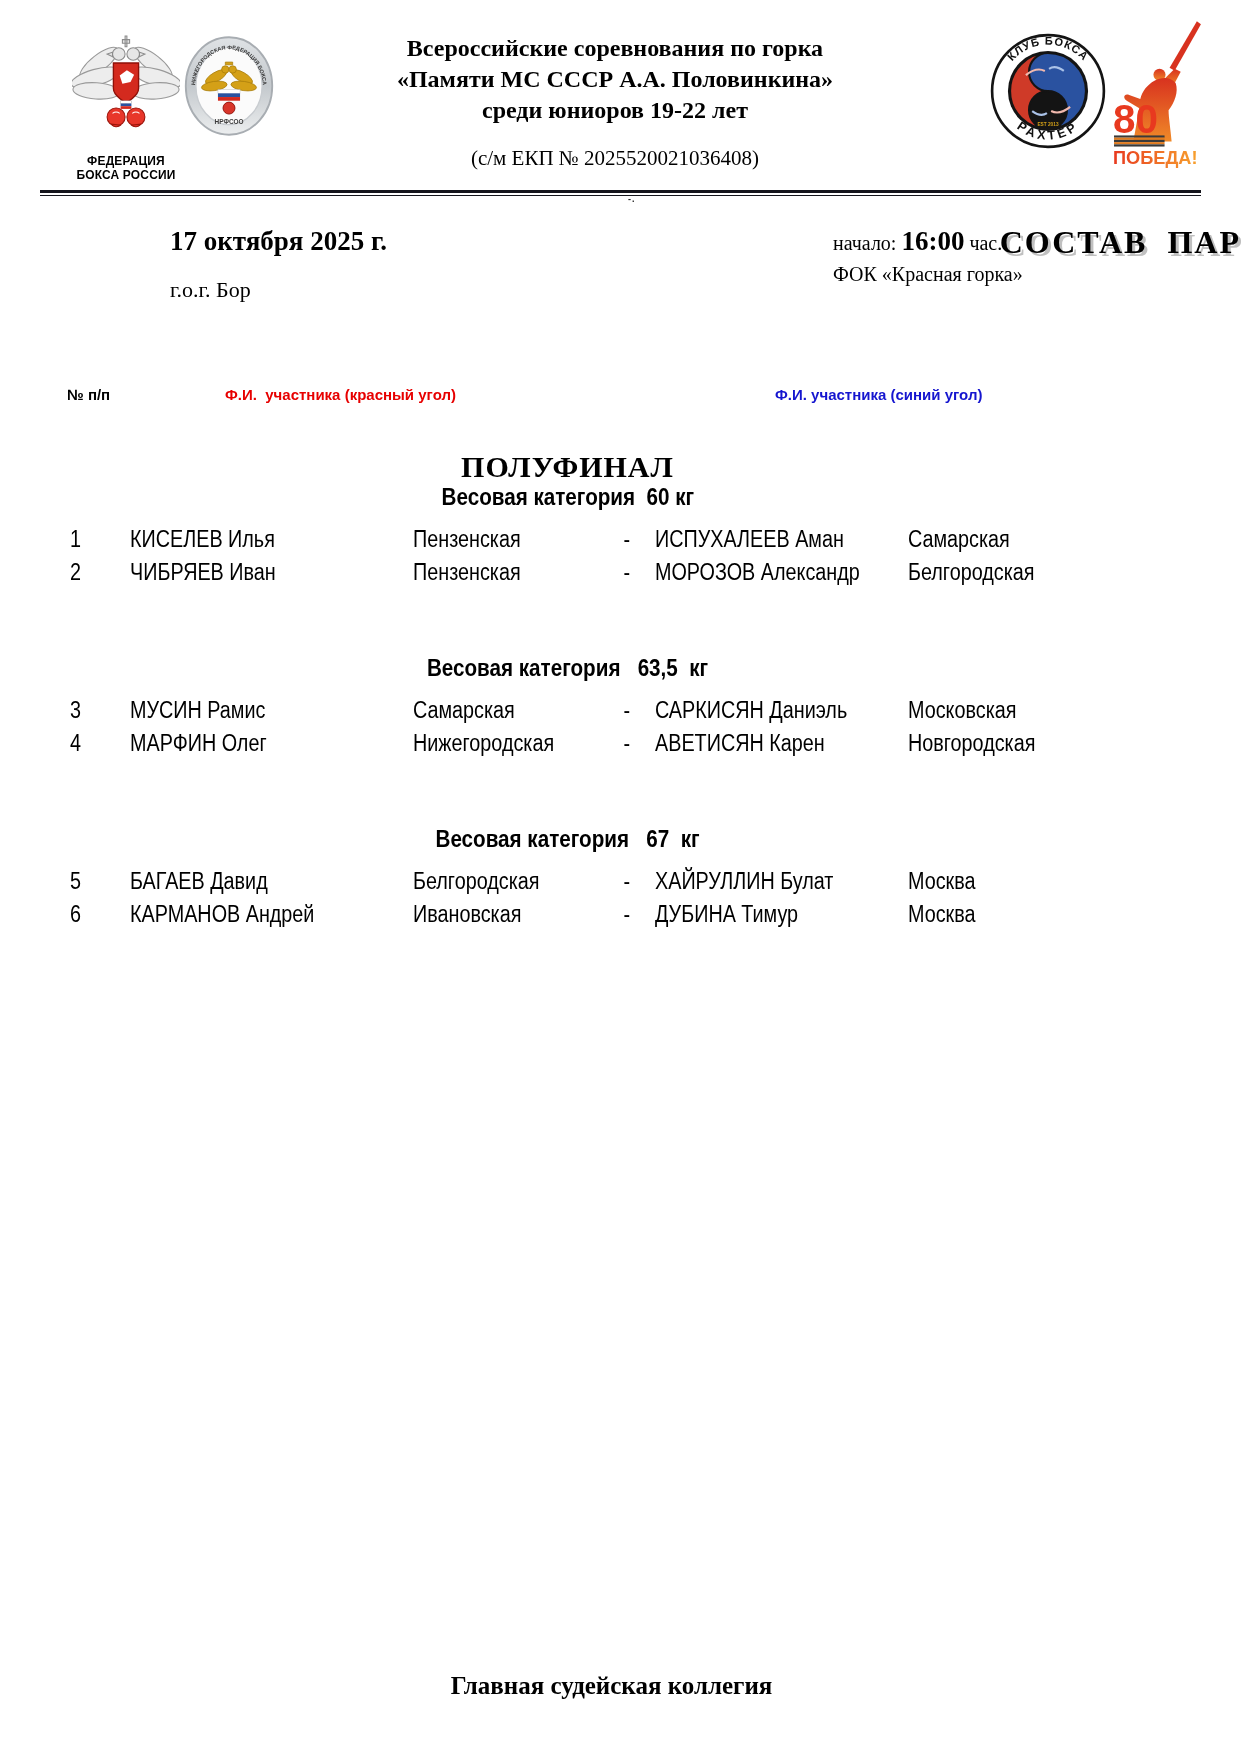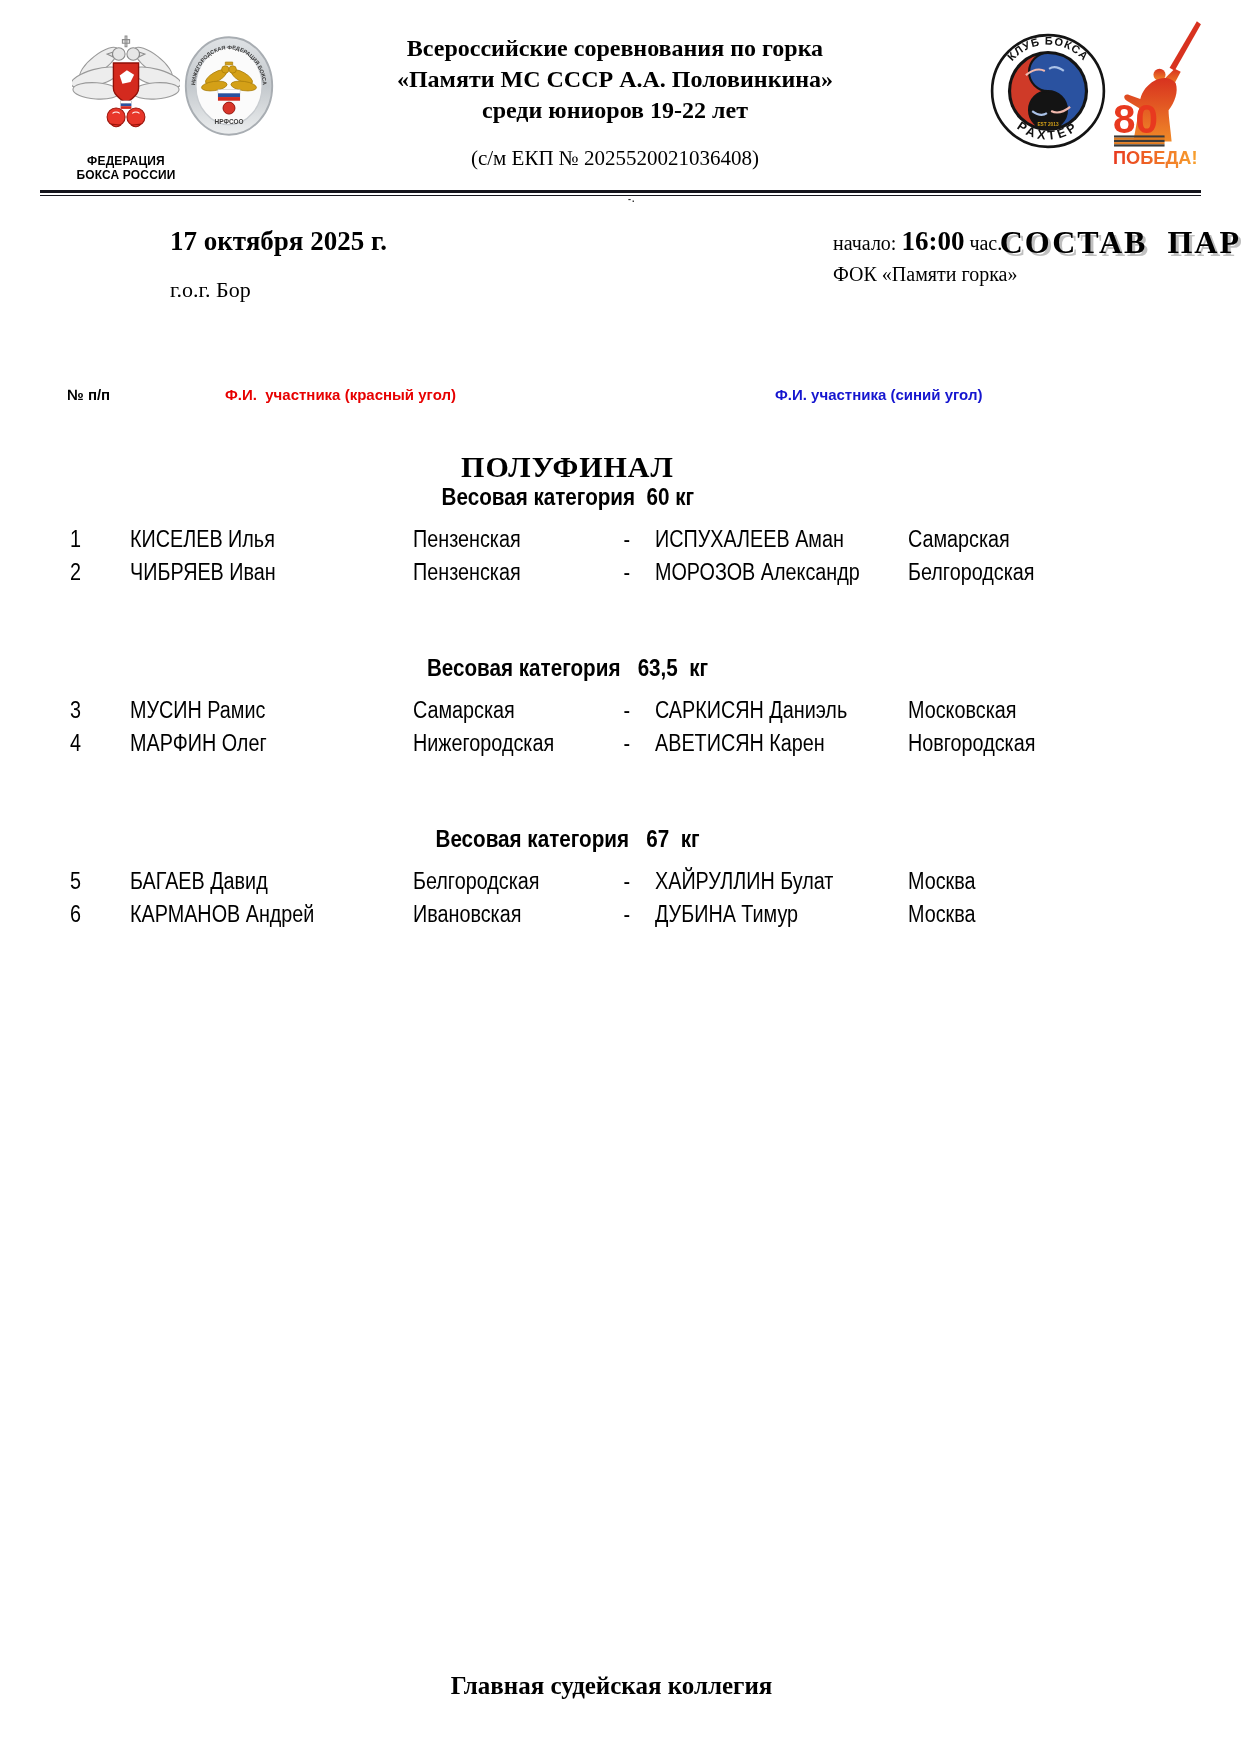--- a/index.html
+++ b/index.html
@@ -214,21 +214,21 @@
   <div class="info">
     <div class="info-left">
       <div class="date">17 октября 2025 г.</div>
       <div class="place">г.о.г. Бор</div>
     </div>
     <div class="info-center">
       <span class="doc-title">СОСТАВ  ПАР</span>
     </div>
     <div class="info-right">
       <div class="start-line"><span>начало: </span><span class="start-time">16:00</span><span> час.</span></div>
-      <div class="venue">ФОК «Памяти горка»</div>
+      <div class="venue">ФОК «Красная горка»</div>
     </div>
   </div>
 
   <div class="cols">
     <span class="col-num">№ п/п</span>
     <span class="col-red">Ф.И.  участника (красный угол)</span>
     <span class="col-blue">Ф.И. участника (синий угол)</span>
   </div>
 
   <div class="content">

